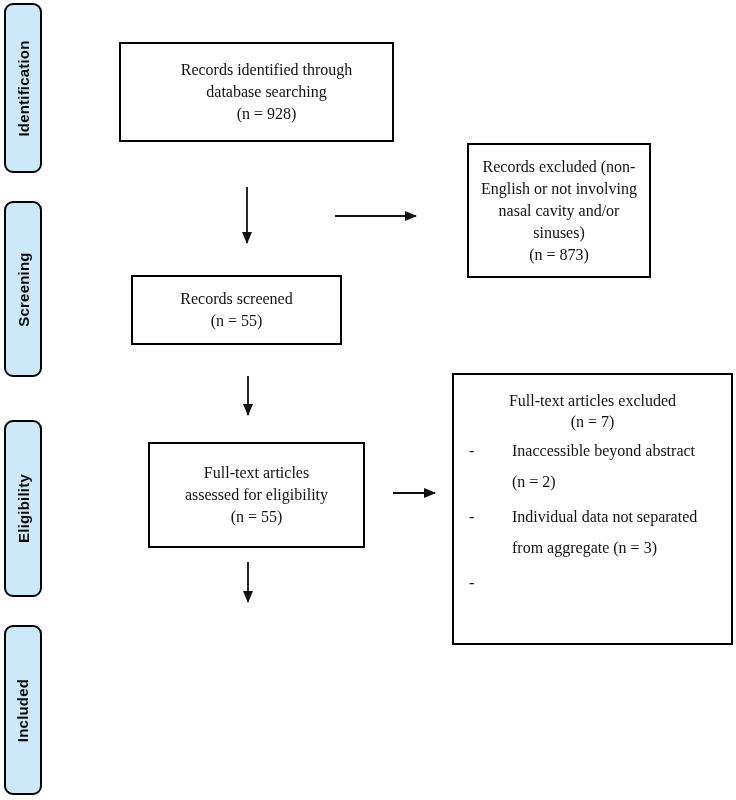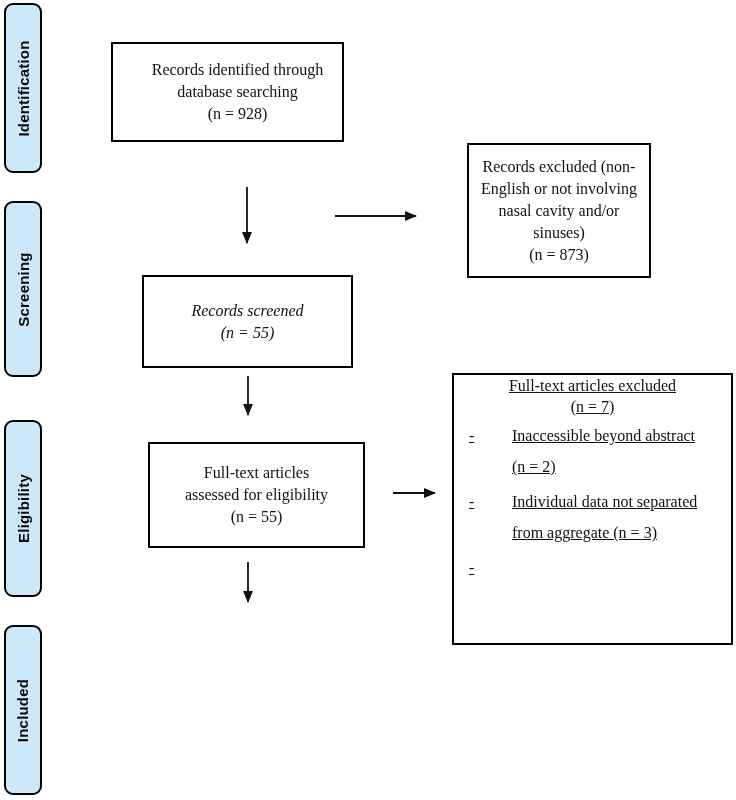--- a/index.html
+++ b/index.html
@@ -61,32 +61,32 @@
     border: 2px solid var(--border);
     display: flex;
     align-items: center;
     justify-content: center;
     text-align: center;
     font-size: 16px;
     line-height: 22px;
   }
   .box-lines { white-space: pre-line; }
 
-  .box-identified { left: 111px; top: 42px;  width: 233px; height: 100px; padding-left: 20px; }
+  .box-identified { left: 119px; top: 42px;  width: 275px; height: 100px; padding-left: 20px; }
   .box-excluded   { left: 467px; top: 143px; width: 184px; height: 135px; }
-  .box-screened   { left: 142px; top: 275px; width: 211px; height: 93px; font-style: italic; }
+  .box-screened   { left: 131px; top: 275px; width: 211px; height: 70px; }
   .box-assessed   { left: 148px; top: 442px; width: 217px; height: 106px; }
   .box-included   { left: 145px; top: 638px; width: 218px; height: 99px; }
 
   .box-ft-excluded {
     left: 452px; top: 373px; width: 281px; height: 272px;
     flex-direction: column;
     align-items: stretch;
     justify-content: flex-start;
-    text-decoration: underline;
+    padding-top: 15px;
   }
   .ft-title {
     text-align: center;
     white-space: pre-line;
     line-height: 21px;
   }
   .ft-bullets {
     margin-top: 3px;
     text-align: left;
     padding-left: 15px;

